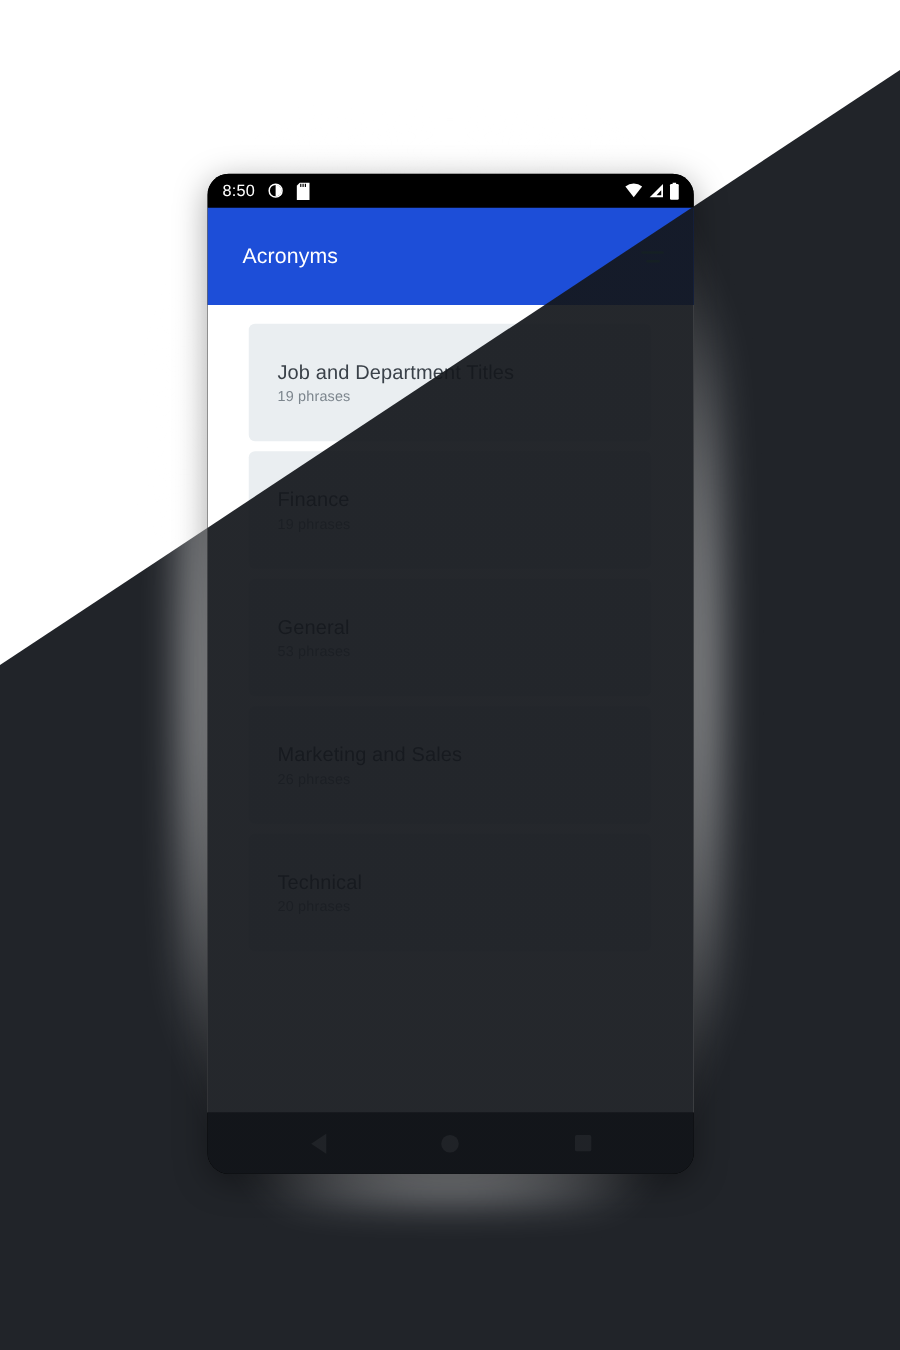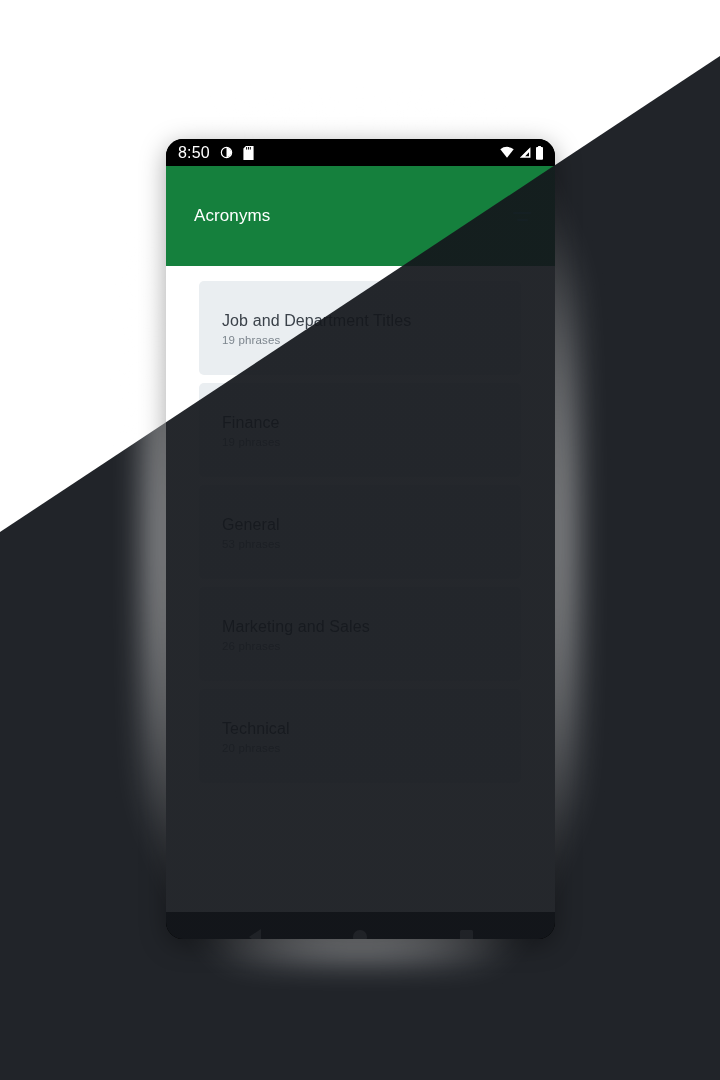--- a/index.html
+++ b/index.html
@@ -68,36 +68,36 @@
     padding: 0 11px 0 12px;
     box-sizing: border-box;
   }
   #status-left {
     display: flex;
     align-items: center;
     gap: 10px;
   }
   #status-time {
     color: #ffffff;
-    font-size: 16px;
+    font-size: 13px;
     letter-spacing: 0.2px;
     line-height: 1;
   }
   #status-right {
     margin-left: auto;
     display: flex;
     align-items: center;
     gap: 4px;
   }
   .sb-ico { display: block; }
 
   
   #appbar {
-    height: 100px;
-    background: #15803d;
+    height: 78px;
+    background: #1d4ed8;
     display: flex;
     align-items: center;
     padding: 0 18px 0 28px;
     box-sizing: border-box;
   }
   #appbar-title {
     color: #ffffff;
     font-size: 17px;
     font-weight: normal;
     letter-spacing: 0.1px;

